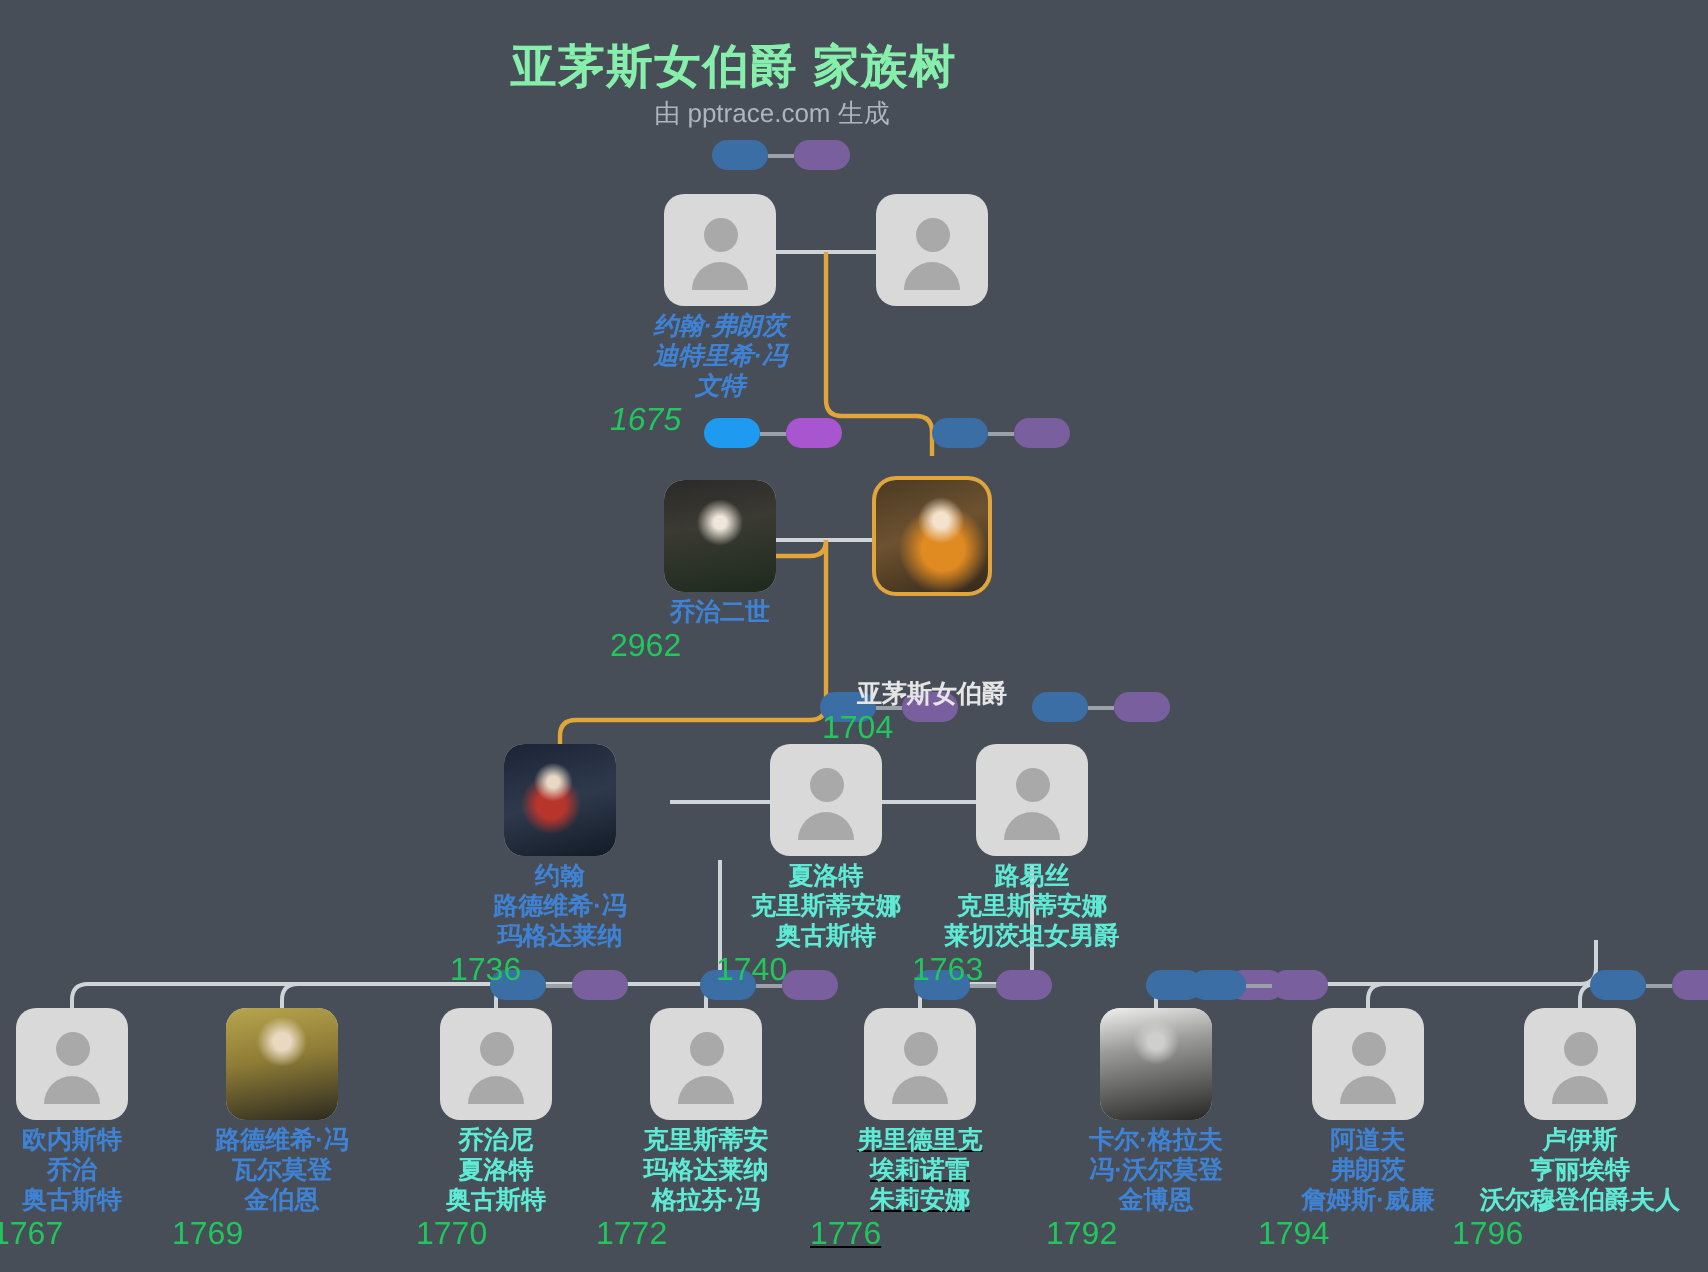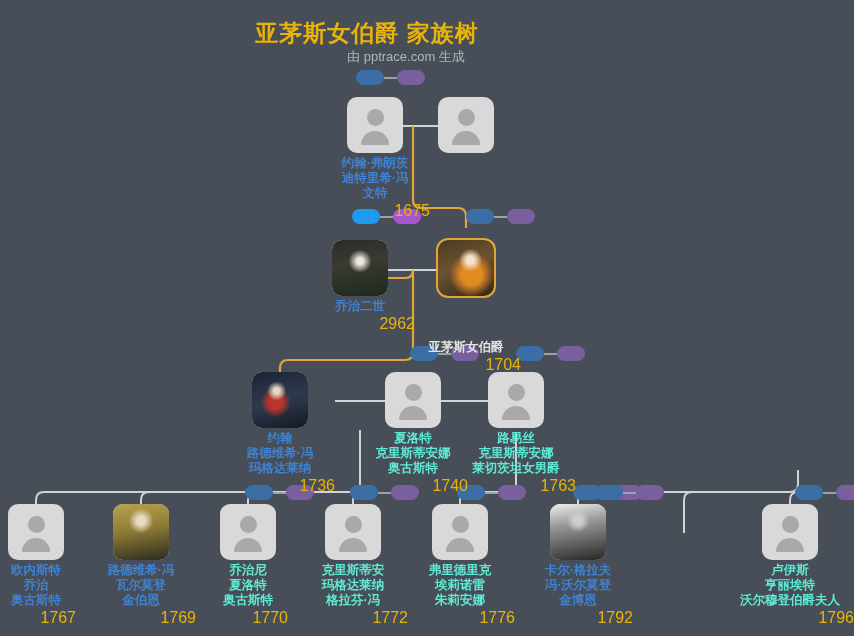--- a/index.html
+++ b/index.html
@@ -9,27 +9,27 @@
     background: #474e57;
     font-family: "Liberation Sans", "DejaVu Sans", sans-serif;
     overflow: hidden;
   }
   #stage { position: relative; width: 854px; height: 636px; }
 
   
   .title {
     position: absolute; top: 18px; left: 0; width: 734px;
     text-align: center;
-    font-size: 23px; font-weight: bold; color: #eab308;
+    font-size: 23px; font-weight: bold; color: #86efac;
     letter-spacing: 1px;
   }
   .subtitle {
     position: absolute; top: 48px; left: 0; width: 772px;
     text-align: center;
-    font-size: 13px; color: #aeb5bd; margin-left: 20px;
+    font-size: 13px; color: #aeb5bd;
   }
 
   
   #wires { position: absolute; inset: 0; width: 854px; height: 636px; }
 
   
   .node { position: absolute; }
   .thumb {
     width: 56px; height: 56px; border-radius: 10px;
     background: #d9d9d9; position: relative; overflow: hidden;
@@ -67,21 +67,21 @@
       linear-gradient(170deg, #f0f0ee 0%, #9a9a98 35%, #262624 100%); }
 
   .nm {
     margin-top: 3px; text-align: center; line-height: 15px;
     font-size: 12.5px; font-weight: bold; white-space: nowrap;
   }
   .nm.m { color: #3f82d4; }
   .nm.f { color: #5eead4; }
   .nm.f.hl { color: #e5e5e5; margin-top: 44px; }
   .yr {
-    text-align: right; font-size: 16px; color: #eab308;
+    text-align: left; font-size: 16px; color: #22c55e;
     line-height: 18px; margin-top: 1px; white-space: nowrap;
   }
 
   
   .pills { position: absolute; display: flex; align-items: center; }
   .pill { width: 28px; height: 15px; border-radius: 7.5px; }
   .pill.blue { background: #3a6ea5; }
   .pill.purple { background: #7a5f9e; }
   .pill.blue.hl { background: #1e9bf0; }
   .pill.purple.hl { background: #a855d0; }
@@ -186,21 +186,21 @@
     <span class="pill-link"></span>
     <span class="pill purple"></span>
   </div>
 
   <div class="pills" style="left:795px; top:485px;">
     <span class="pill blue"></span>
     <span class="pill-link"></span>
     <span class="pill purple"></span>
   </div>
 
-  <div class="node" style="left:320px; top:97px; width:110px;">
+  <div class="node" style="left:305px; top:97px; width:110px;font-style:italic;">
     <div class="thumb">
       <span class="ph-head"></span>
       <span class="ph-body"></span>
     </div>
     <div class="nm m">
       <div>约翰·弗朗茨</div>
       <div>迪特里希·冯</div>
       <div>文特</div>
     </div>
     <div class="yr">1675</div>
@@ -315,21 +315,21 @@
       <span class="ph-body"></span>
     </div>
     <div class="nm f">
       <div>克里斯蒂安</div>
       <div>玛格达莱纳</div>
       <div>格拉芬·冯</div>
     </div>
     <div class="yr">1772</div>
   </div>
 
-  <div class="node" style="left:405px; top:504px; width:110px;">
+  <div class="node" style="left:405px; top:504px; width:110px;text-decoration:underline;">
     <div class="thumb">
       <span class="ph-head"></span>
       <span class="ph-body"></span>
     </div>
     <div class="nm f">
       <div>弗里德里克</div>
       <div>埃莉诺雷</div>
       <div>朱莉安娜</div>
     </div>
     <div class="yr">1776</div>
@@ -340,20 +340,32 @@
       <span class="art karl"></span>
     </div>
     <div class="nm m">
       <div>卡尔·格拉夫</div>
       <div>冯·沃尔莫登</div>
       <div>金博恩</div>
     </div>
     <div class="yr">1792</div>
   </div>
 
+  <div class="node" style="left:629px; top:504px; width:110px;">
+    <div class="thumb">
+      <span class="ph-head"></span>
+      <span class="ph-body"></span>
+    </div>
+    <div class="nm m">
+      <div>阿道夫</div>
+      <div>弗朗茨</div>
+      <div>詹姆斯·威廉</div>
+    </div>
+    <div class="yr">1794</div>
+  </div>
 
   <div class="node" style="left:726px; top:504px; width:128px;">
     <div class="thumb">
       <span class="ph-head"></span>
       <span class="ph-body"></span>
     </div>
     <div class="nm f">
       <div>卢伊斯</div>
       <div>亨丽埃特</div>
       <div>沃尔穆登伯爵夫人</div>

